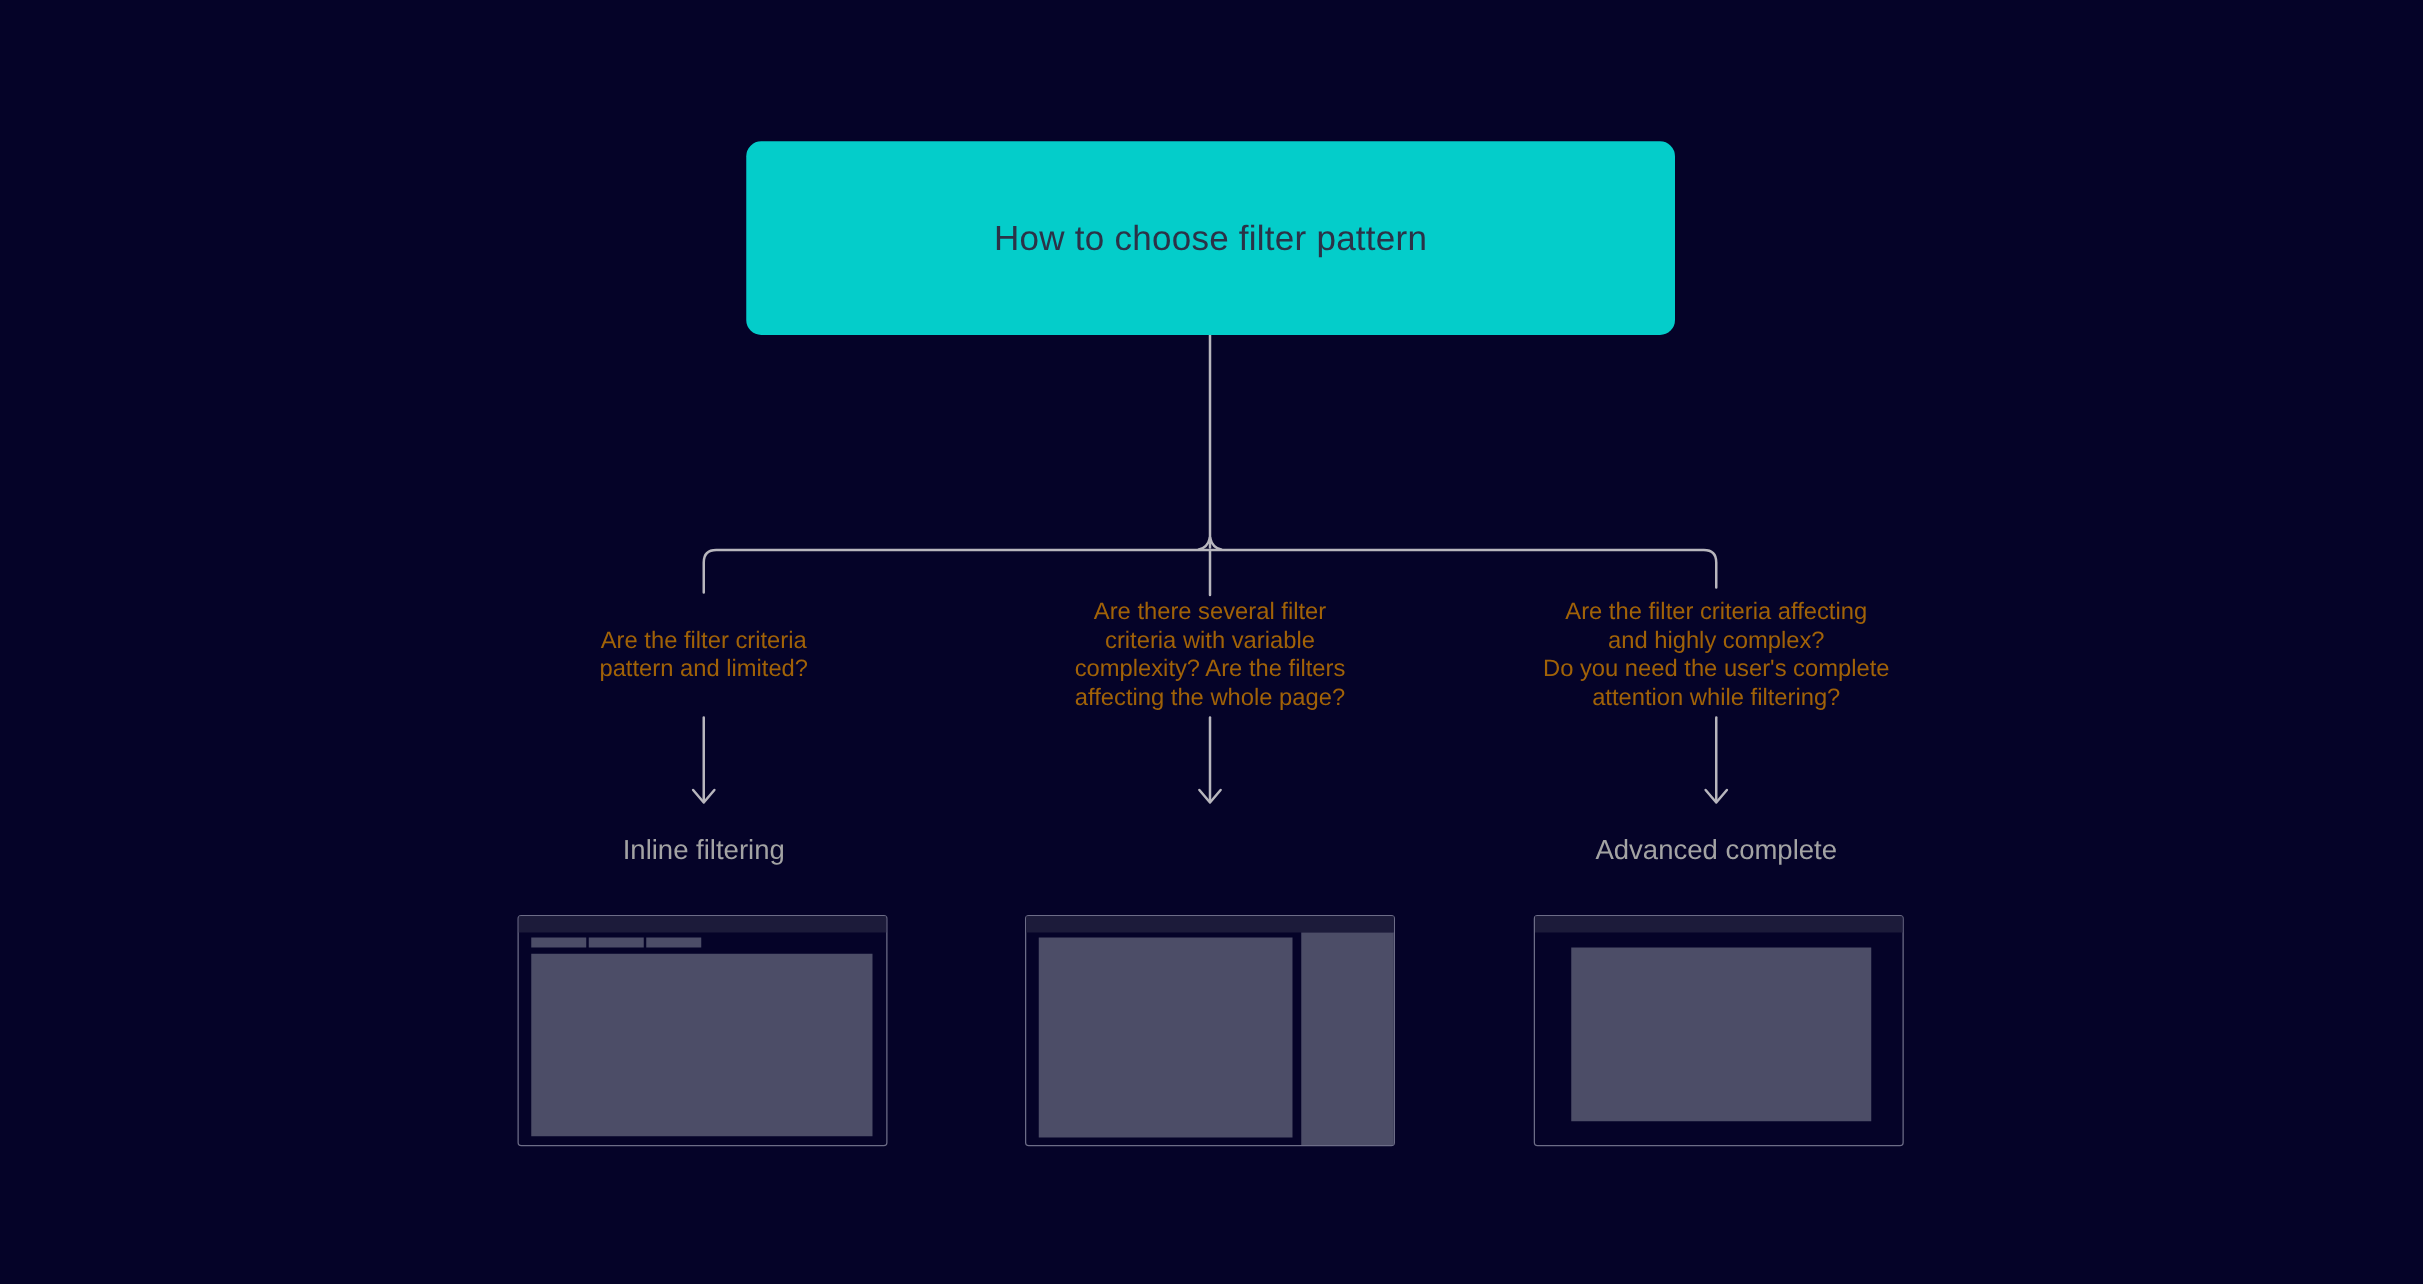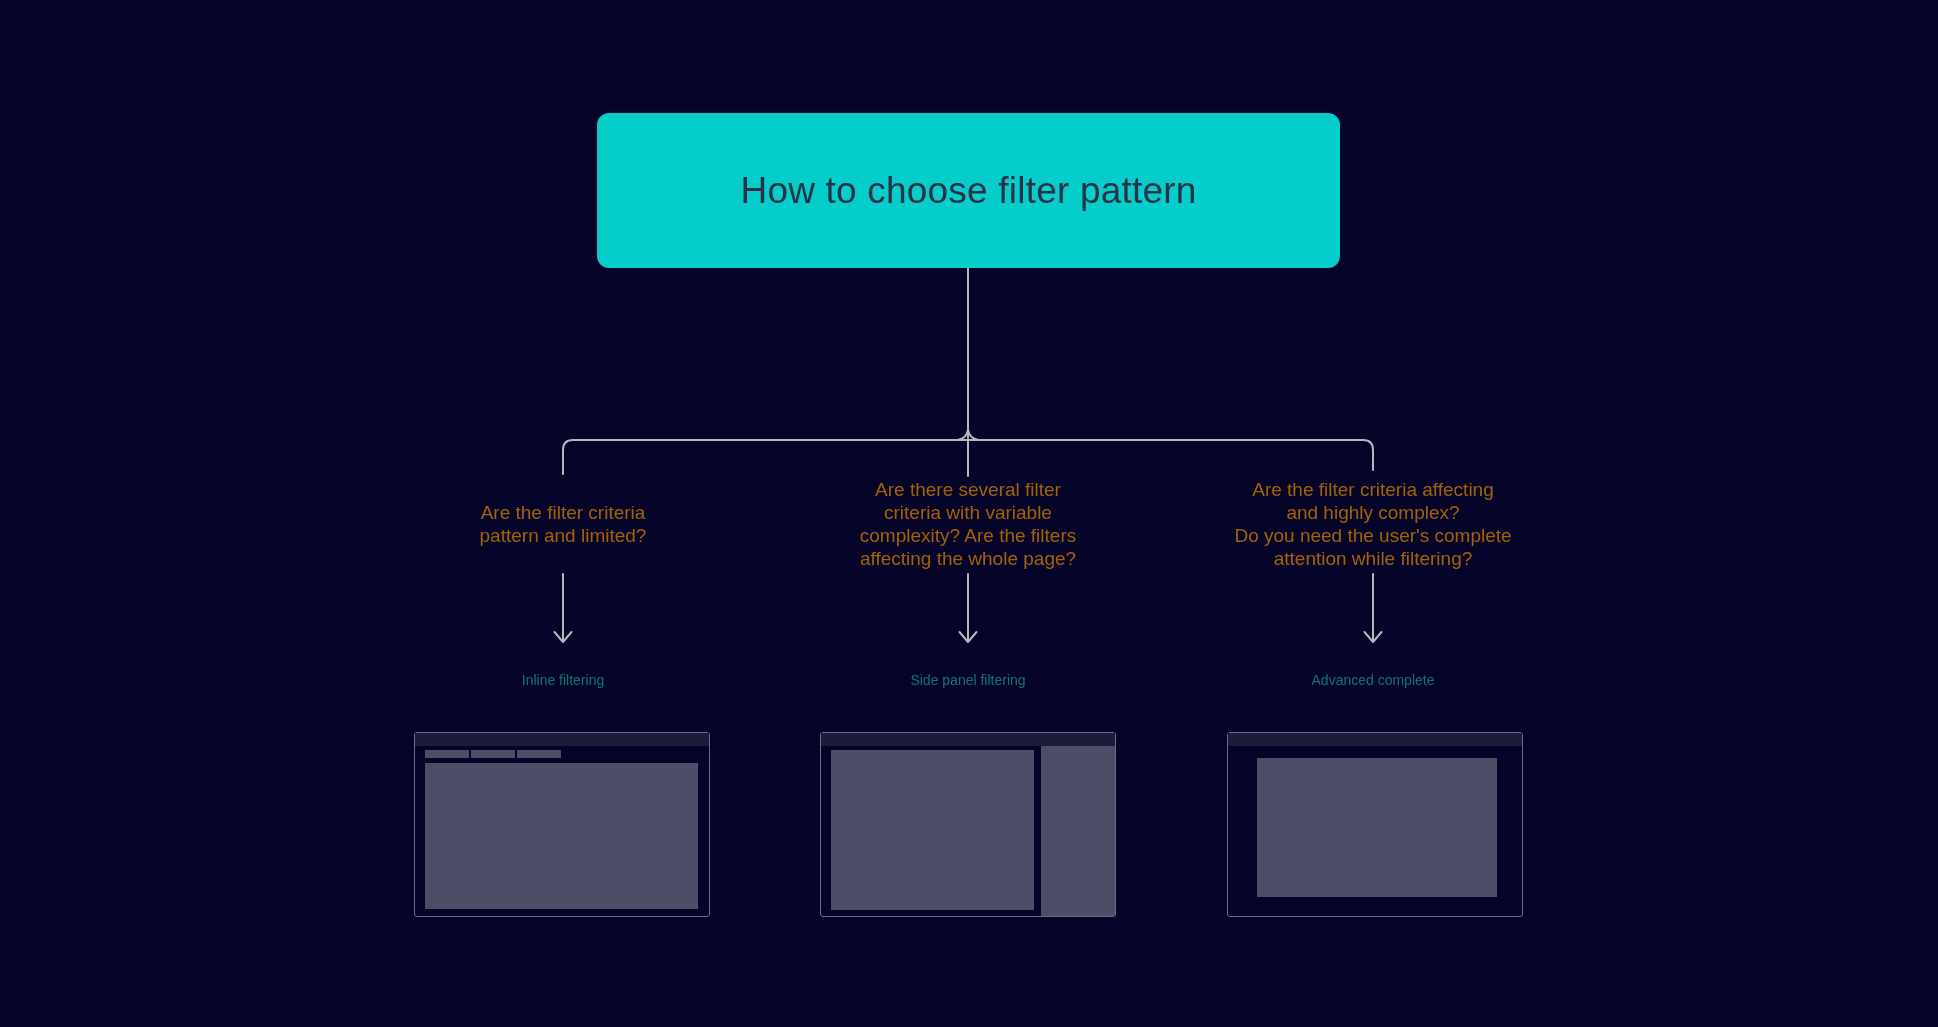--- a/index.html
+++ b/index.html
@@ -37,21 +37,21 @@
     left: 597px; top: 113px;
     width: 743px; height: 155px;
     background: #04cdca;
     border-radius: 12px;
     display: flex;
     align-items: center;
     justify-content: center;
   }
   .root-title {
     color: #2b3247;
-    font-size: 37px;
+    font-size: 28px;
     letter-spacing: 0.2px;
   }
 
   
   .question {
     position: absolute;
     top: 476px;
     width: 400px;
     height: 96px;
     display: flex;
@@ -68,22 +68,22 @@
   .q2 { left: 1173px; }
 
   
   .pattern-label {
     position: absolute;
     top: 663px;
     width: 400px;
     height: 34px;
     line-height: 34px;
     text-align: center;
-    color: #0f766e;
-    font-size: 14px;
+    color: #a3a3a3;
+    font-size: 22px;
   }
   .l0 { left: 363px; }
   .l1 { left: 768px; }
   .l2 { left: 1173px; }
 
   
   .thumb {
     position: absolute;
     top: 732px;
     width: 296px;
@@ -157,21 +157,20 @@
     <div class="block chip c1"></div>
     <div class="block chip c2"></div>
     <div class="block chip c3"></div>
     <div class="block content-main"></div>
   </div>
 
   <div class="question q1">Are there several filter
 criteria with variable
 complexity? Are the filters
 affecting the whole page?</div>
-  <div class="pattern-label l1">Side panel filtering</div>
   <div class="thumb t1">
     <div class="thumb-header"></div>
     <div class="block content-main"></div>
     <div class="block side-panel"></div>
   </div>
 
   <div class="question q2">Are the filter criteria affecting
 and highly complex?
 Do you need the user's complete
 attention while filtering?</div>

